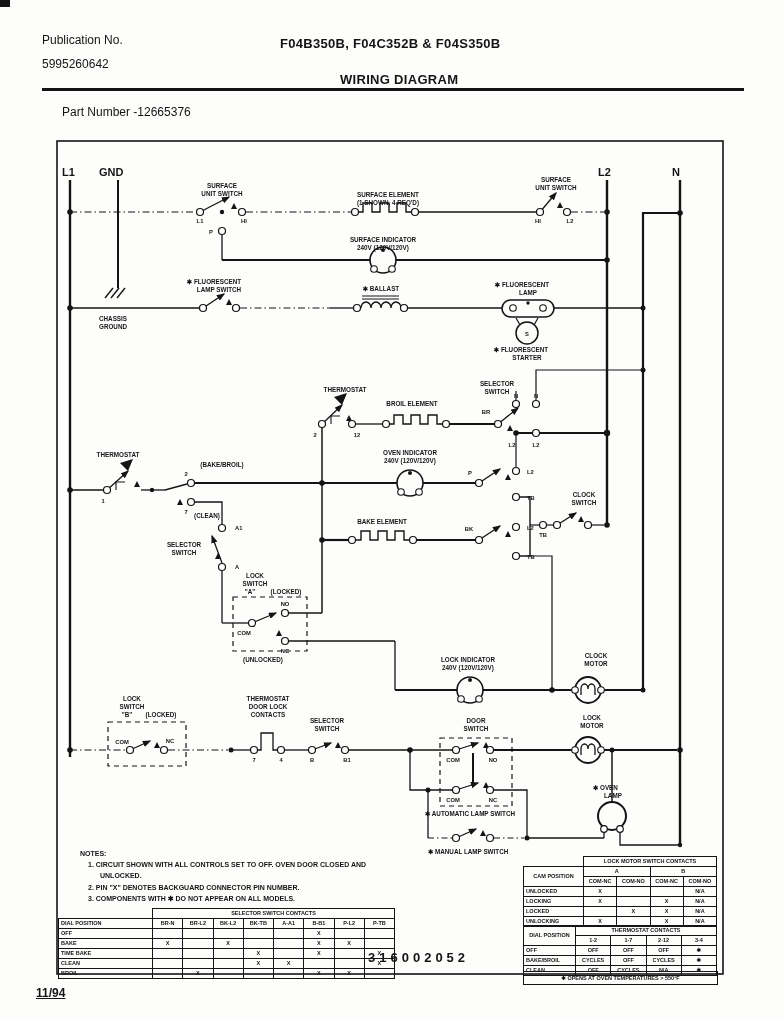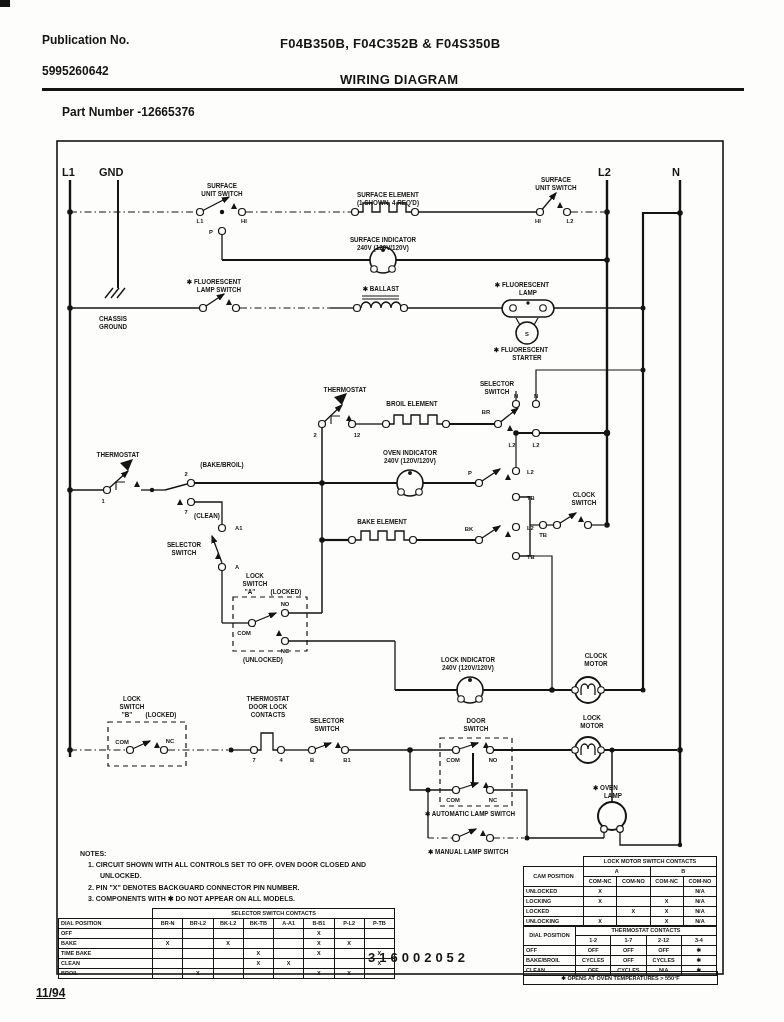--- a/index.html
+++ b/index.html
@@ -1,19 +1,19 @@
 <!DOCTYPE html>
 <html><head>
 <meta charset="utf-8">
 <style>
   html,body{margin:0;padding:0;}
   body{width:784px;height:1022px;background:#fdfdfc;position:relative;
        font-family:"Liberation Sans","DejaVu Sans",sans-serif;color:#141414;overflow:hidden;}
   .abs{position:absolute;}
-  .hdr-small{font-size:12px;font-weight:bold;line-height:14px;}
+  .hdr-small{font-size:12px;font-weight:normal;line-height:14px;}
   .hdr-title{font-size:13px;font-weight:bold;letter-spacing:.3px;}
   .rule{background:#141414;}
   svg text{fill:#141414;}
   .bus{font:bold 11px "Liberation Sans",sans-serif;}
   .lbl{font:bold 6.3px "Liberation Sans",sans-serif;text-anchor:middle;}
   .lbl.st{text-anchor:start;}
   .term{font:bold 5.8px "Liberation Sans",sans-serif;text-anchor:middle;}
   .notes{font:bold 7px "Liberation Sans",sans-serif;line-height:1.6;width:300px;}
   .notes .item{padding-left:22px;text-indent:-12px;}
   .notes .ttl{padding-left:2px;}
@@ -25,21 +25,21 @@
   .footnum{font-weight:bold;font-size:13px;letter-spacing:4px;}
   .date{font-weight:bold;font-size:12px;}
   .blob{background:#141414;}
 </style>
 </head>
 <body>
 
 <div class="abs blob" style="left:0;top:0;width:10px;height:7px;"></div>
 
 <div class="abs hdr-small" style="left:42px;top:33px;">Publication No.</div>
-<div class="abs hdr-small" style="left:42px;top:64px;">5995260642</div>
+<div class="abs hdr-small" style="left:42px;top:57px;">5995260642</div>
 <div class="abs hdr-title" style="left:280px;top:36px;">F04B350B, F04C352B &amp; F04S350B</div>
 <div class="abs hdr-title" style="left:340px;top:72px;">WIRING DIAGRAM</div>
 <div class="abs rule" style="left:42px;top:88px;width:702px;height:3px;"></div>
 <div class="abs hdr-small" style="left:62px;top:105px;">Part Number -12665376</div>
 
 <svg class="abs" style="left:0;top:0" width="784" height="1022" viewBox="0 0 784 1022">
   <defs>
     <marker id="ah" markerWidth="7" markerHeight="5" refX="5.5" refY="2.5" orient="auto">
       <path d="M0,0 L6.5,2.5 L0,5 z" fill="#141414"></path>
     </marker>

